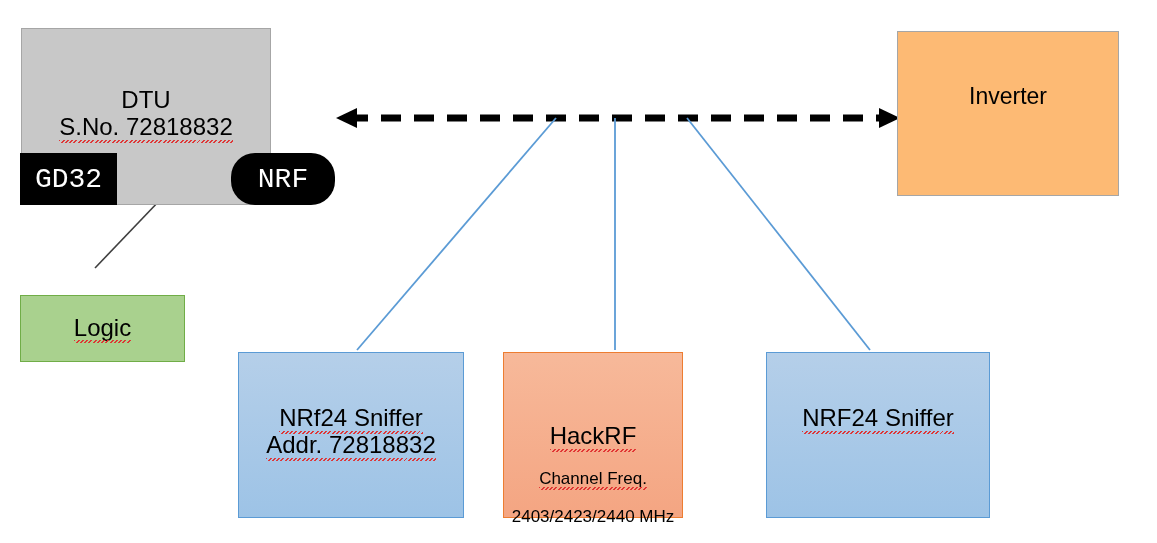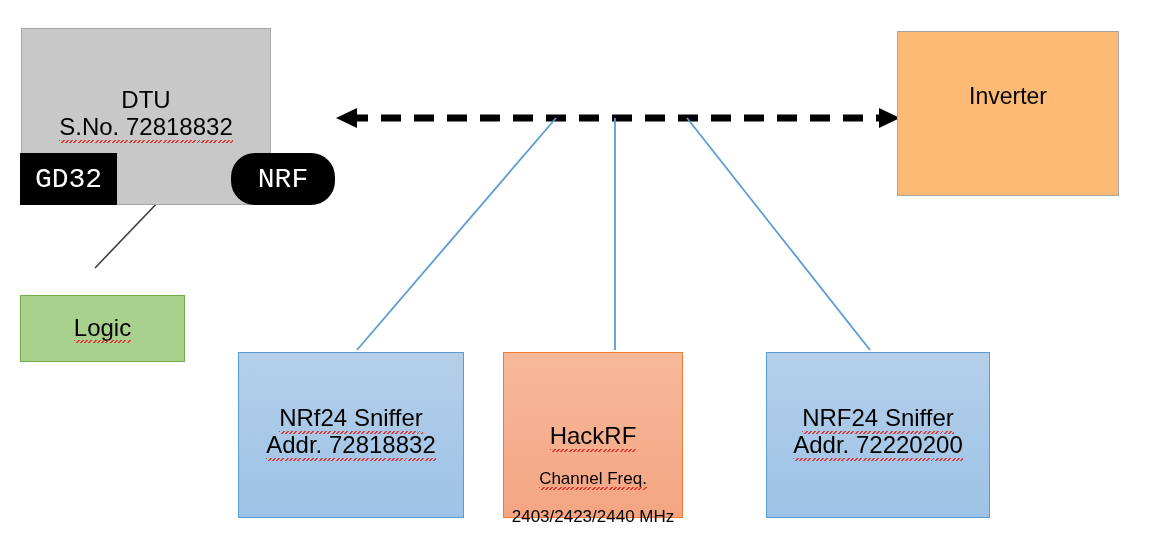--- a/index.html
+++ b/index.html
@@ -215,16 +215,15 @@
   </div>
 
   <div class="node" id="hackrf-box">
     <span class="line"><span class="spell">HackRF</span></span>
     <span class="line sub"><span class="spell">Channel Freq.</span></span>
     <span class="line sub">2403/2423/2440 MHz</span>
   </div>
 
   <div class="node" id="sniffer-right-box">
     <span class="line"><span class="spell">NRF24 Sniffer</span></span>
-    <span class="line"><span class="spell">Addr. 72220200</span></span>
   </div>
 
 </div>
 
 </body></html>

